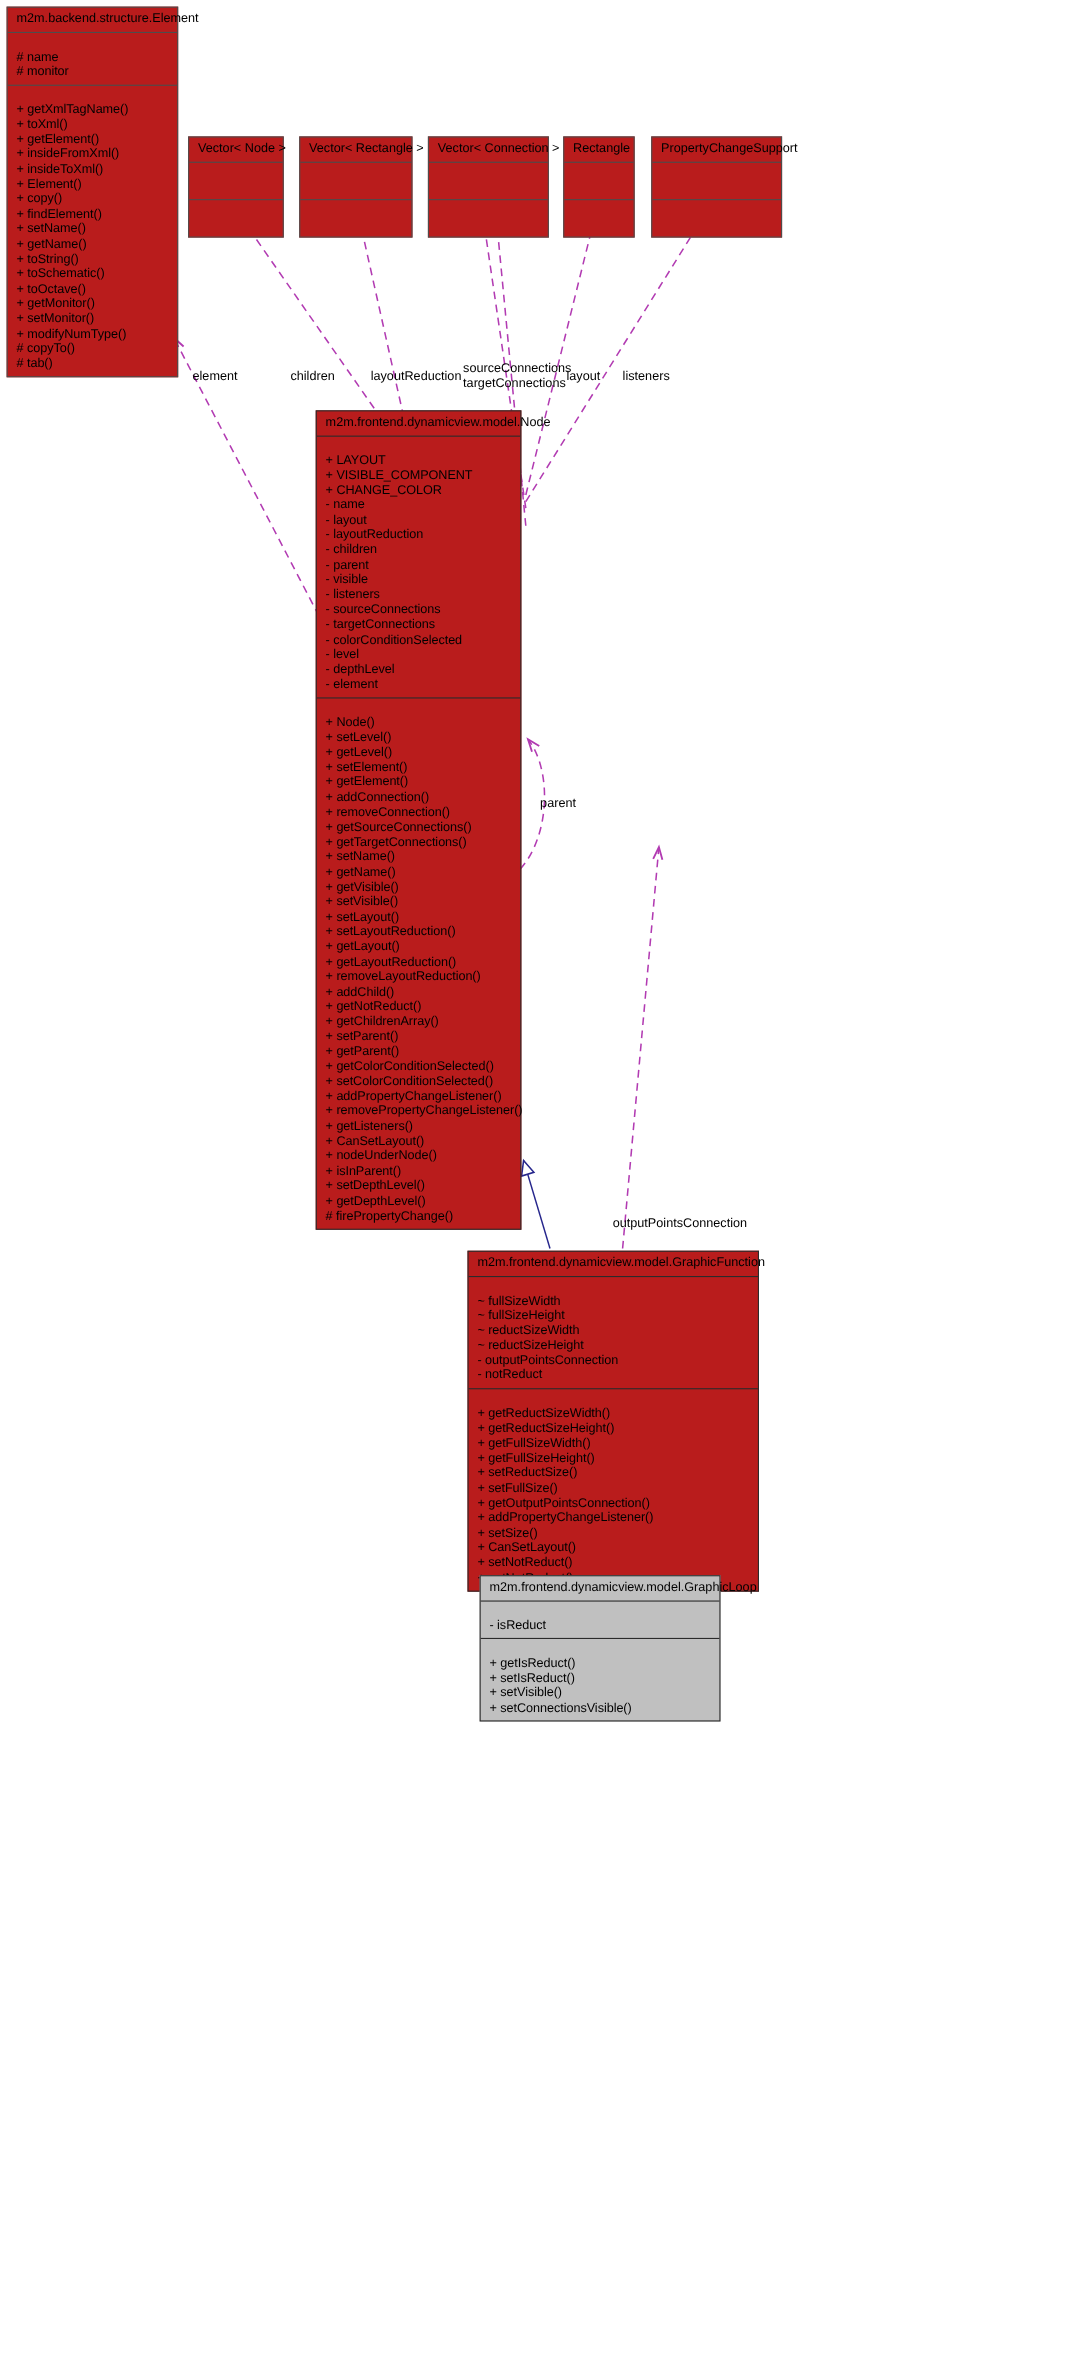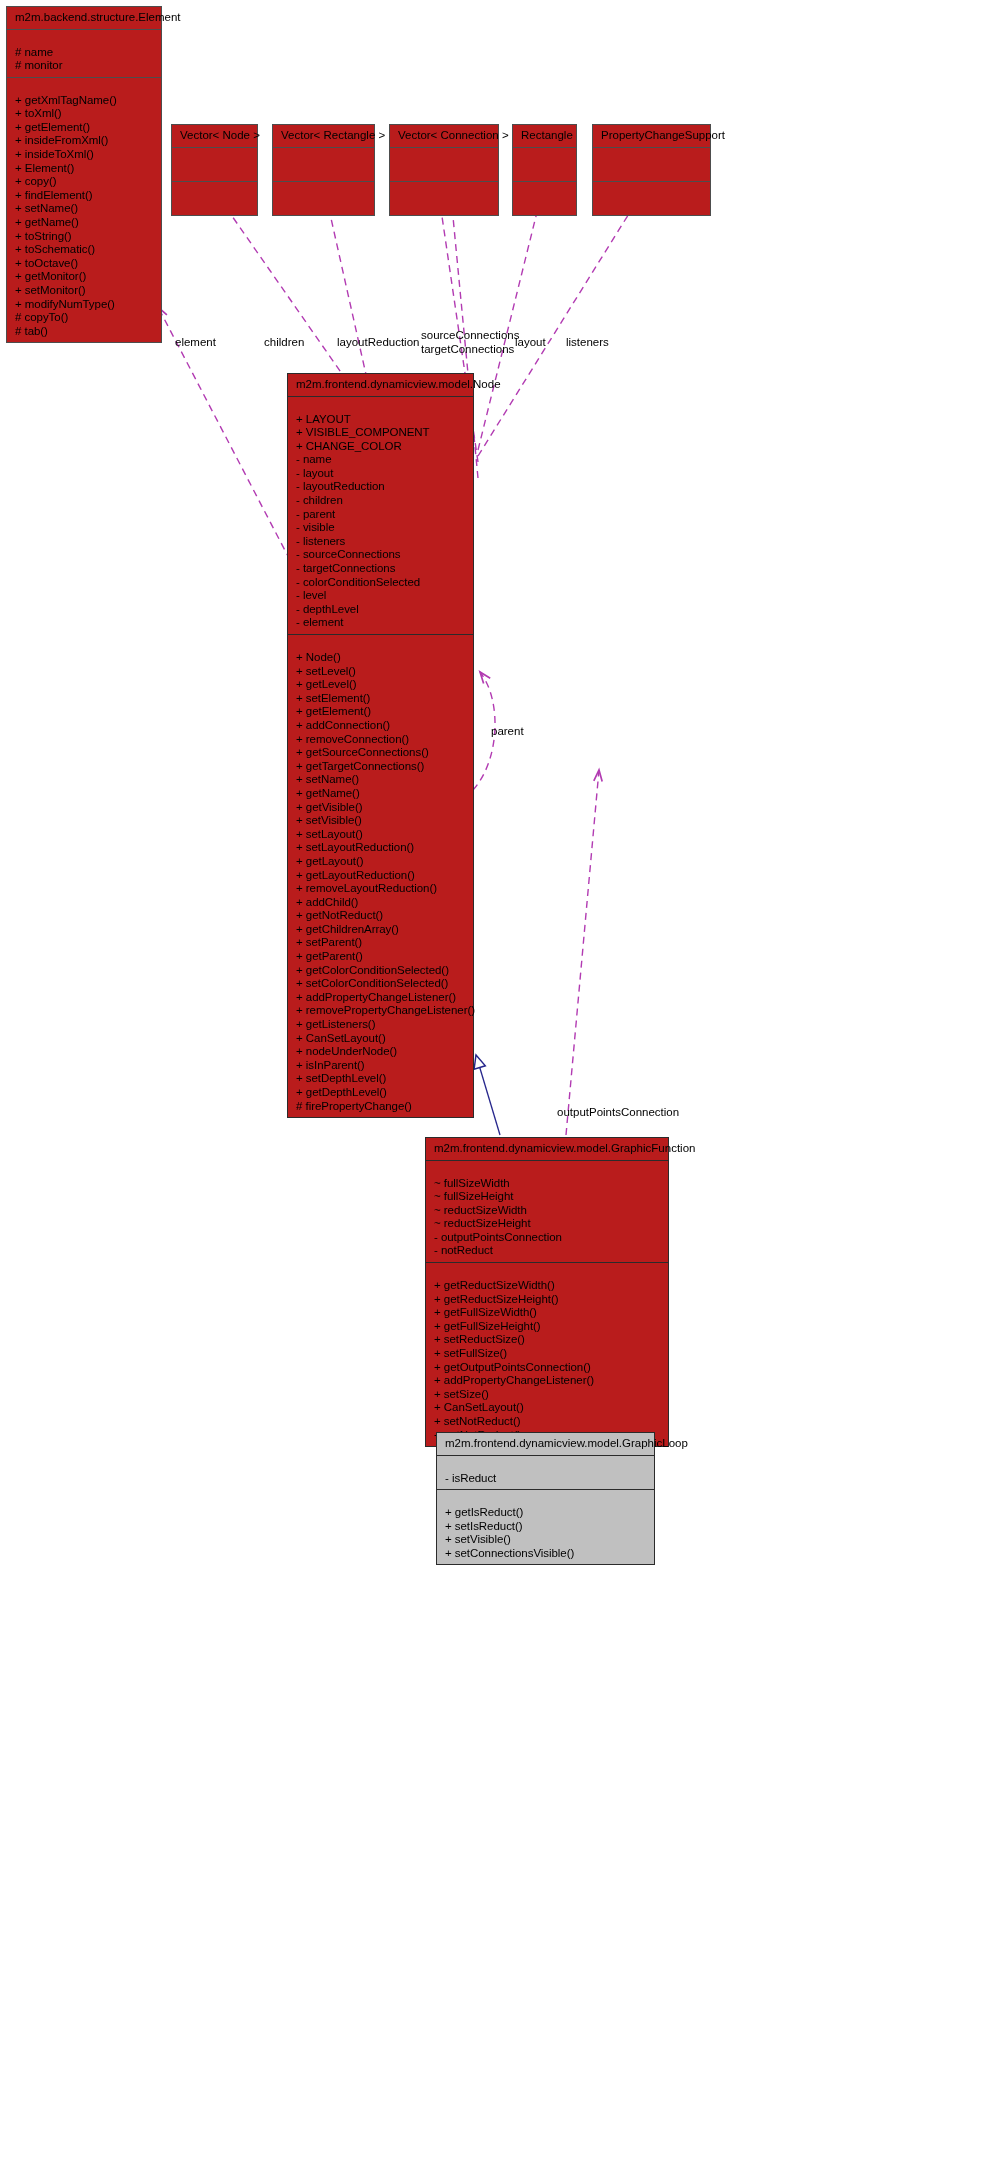--- a/index.html
+++ b/index.html
@@ -264,21 +264,21 @@
       <div class="uml-row">+ CanSetLayout()</div>
       <div class="uml-row">+ nodeUnderNode()</div>
       <div class="uml-row">+ isInParent()</div>
       <div class="uml-row">+ setDepthLevel()</div>
       <div class="uml-row">+ getDepthLevel()</div>
       <div class="uml-row"># firePropertyChange()</div>
     </div>
   </div>
 
 
-  <div class="uml-box thick" style="left:425px; top:1137px; width:244px;">
+  <div class="uml-box thick" style="left:425px; top:1137px; width:265px;">
     <div class="uml-title">m2m.frontend.dynamicview.model.GraphicFunction</div>
     <div class="uml-sep"></div>
     <div class="uml-section">
       <div class="uml-row">~ fullSizeWidth</div>
       <div class="uml-row">~ fullSizeHeight</div>
       <div class="uml-row">~ reductSizeWidth</div>
       <div class="uml-row">~ reductSizeHeight</div>
       <div class="uml-row">- outputPointsConnection</div>
       <div class="uml-row">- notReduct</div>
     </div>

